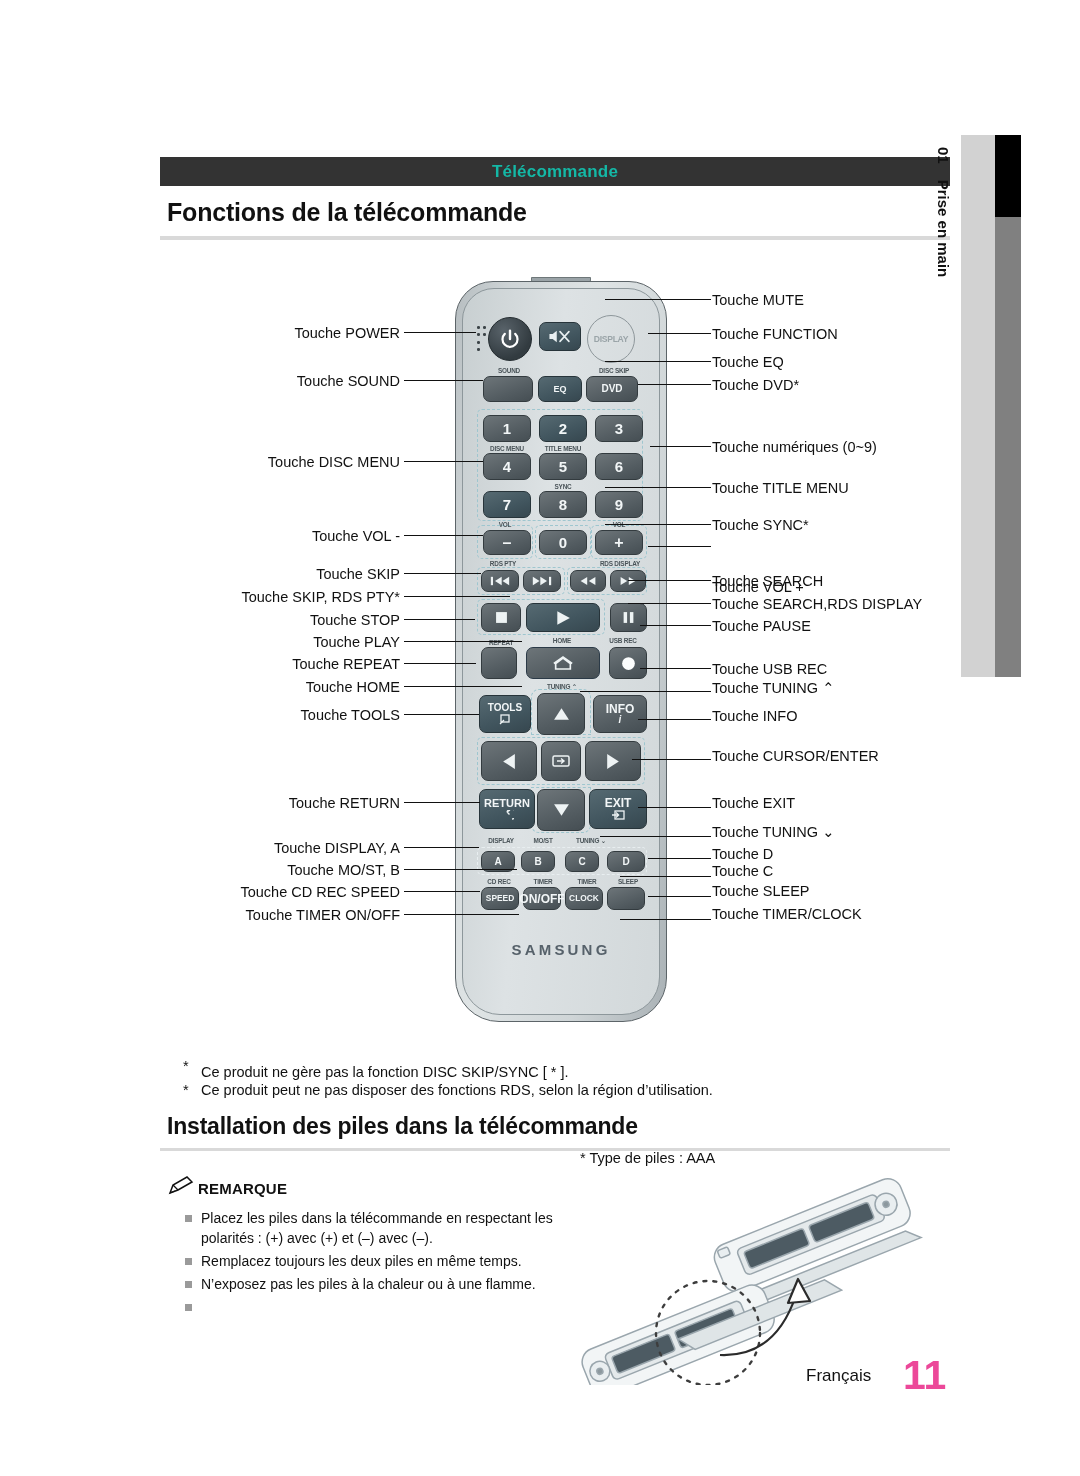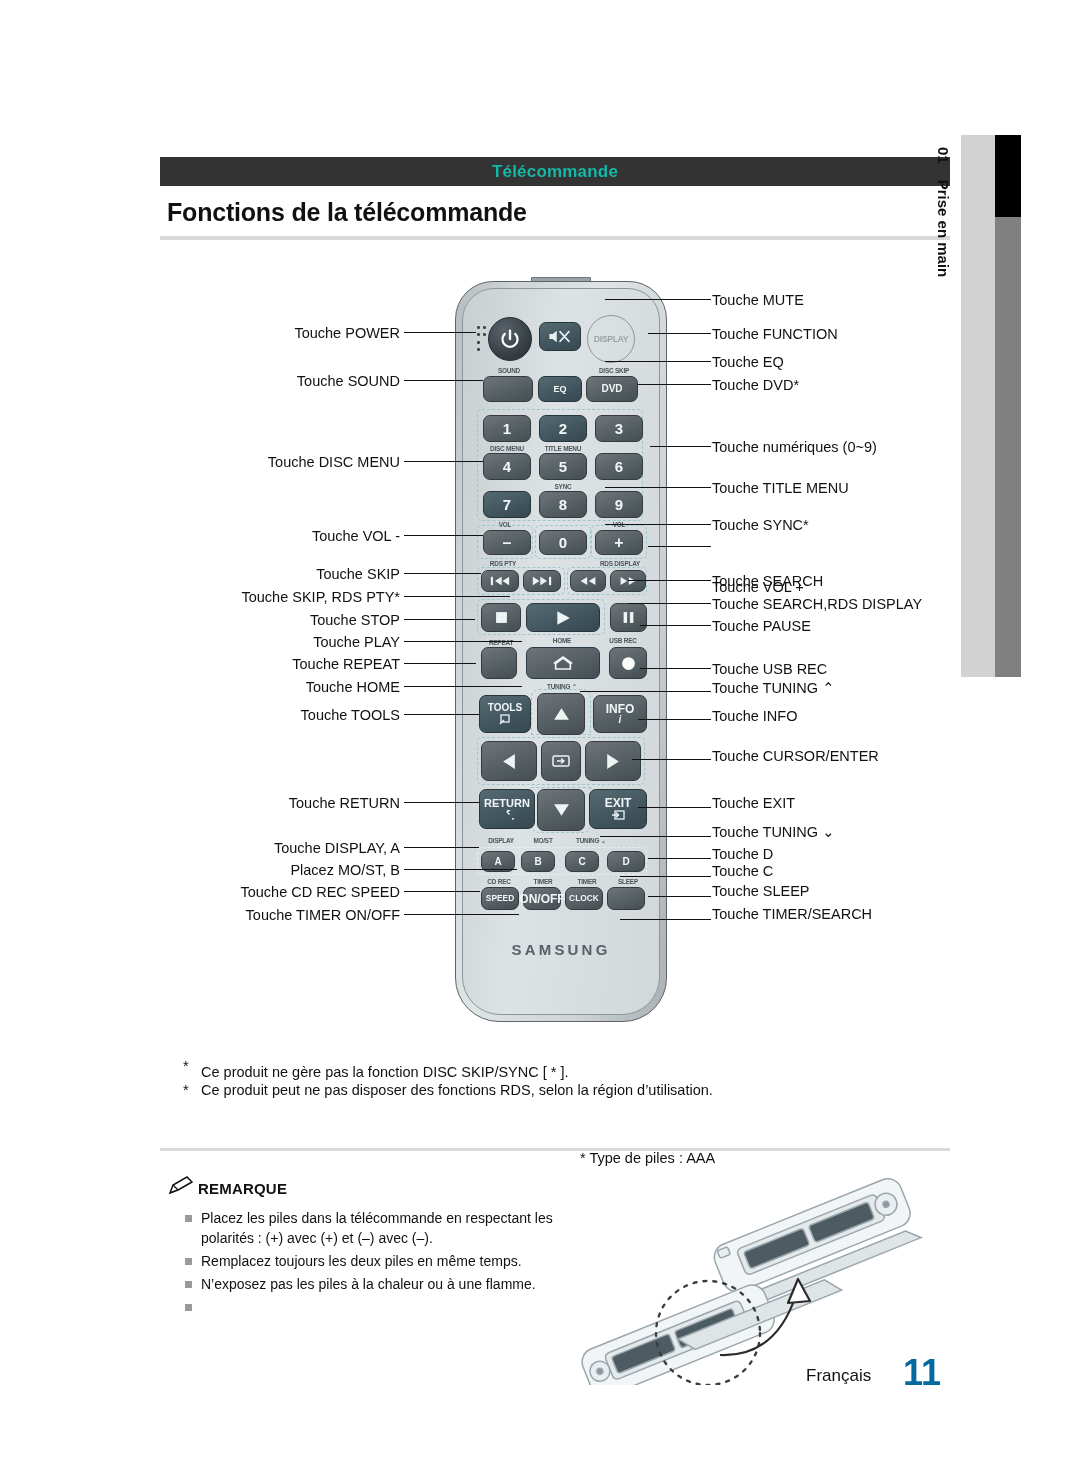--- a/index.html
+++ b/index.html
@@ -80,21 +80,21 @@
   
   .fn-note{position:absolute;font-size:14.5px;color:#111;white-space:nowrap;}
   .fn-star{position:absolute;font-size:14.5px;color:#111;}
 
   .rem-title{position:absolute;font-size:15px;font-weight:bold;color:#111;letter-spacing:.2px;}
   .rem-item{position:absolute;font-size:14px;color:#111;line-height:1.45;}
   .rem-bullet{position:absolute;width:7px;height:7px;background:#9a9a9a;}
   .pile-type{position:absolute;font-size:14.5px;color:#111;white-space:nowrap;}
 
   .footer-lang{position:absolute;font-size:17px;color:#111;}
-  .footer-num{position:absolute;font-size:36px;font-weight:bold;color:#0369a1;}
+  .footer-num{position:absolute;font-size:41px;font-weight:bold;color:#ec4899;}
 
   .batt{position:absolute;left:560px;top:1175px;width:400px;height:210px;}
 </style>
 </head>
 <body>
 
 <div class="page">
 
   <div class="hdr-bar">
     <span>Télécommande</span>
@@ -363,21 +363,21 @@
 
   <div class="lbl r" style="left:292px;top:707px;width:108px;">Touche TOOLS</div>
   <div class="leader" style="left:404px;top:714px;width:75px;"></div>
 
   <div class="lbl r" style="left:288px;top:795px;width:112px;">Touche RETURN</div>
   <div class="leader" style="left:404px;top:802px;width:76px;"></div>
 
   <div class="lbl r" style="left:264px;top:840px;width:136px;">Touche DISPLAY, A</div>
   <div class="leader" style="left:404px;top:847px;width:75px;"></div>
 
-  <div class="lbl r" style="left:282px;top:862px;width:118px;">Placez MO/ST, B</div>
+  <div class="lbl r" style="left:282px;top:862px;width:118px;">Touche MO/ST, B</div>
   <div class="leader" style="left:404px;top:869px;width:113px;"></div>
 
   <div class="lbl r" style="left:234px;top:884px;width:166px;">Touche CD REC SPEED</div>
   <div class="leader" style="left:404px;top:891px;width:76px;"></div>
 
   <div class="lbl r" style="left:244px;top:907px;width:156px;">Touche TIMER ON/OFF</div>
   <div class="leader" style="left:404px;top:914px;width:115px;"></div>
 
   <div class="leader" style="left:605px;top:299px;width:106px;"></div>
   <div class="lbl" style="left:712px;top:292px;">Touche MUTE</div>
@@ -433,27 +433,28 @@
   <div class="leader" style="left:648px;top:858px;width:63px;"></div>
   <div class="lbl" style="left:712px;top:846px;">Touche D</div>
 
   <div class="leader" style="left:620px;top:876px;width:91px;"></div>
   <div class="lbl" style="left:712px;top:863px;">Touche C</div>
 
   <div class="leader" style="left:648px;top:896px;width:63px;"></div>
   <div class="lbl" style="left:712px;top:883px;">Touche SLEEP</div>
 
   <div class="leader" style="left:620px;top:919px;width:91px;"></div>
-  <div class="lbl" style="left:712px;top:906px;">Touche TIMER/SEARCH</div>
+  <div class="lbl" style="left:712px;top:906px;">Touche TIMER/CLOCK</div>
 
   <div class="fn-star" style="left:183px;top:1058px;">*</div>
   <div class="fn-note" style="left:201px;top:1064px;text-align:center;">Ce produit ne gère pas la fonction  DISC SKIP/SYNC [ * ].</div>
   <div class="fn-star" style="left:183px;top:1082px;">*</div>
   <div class="fn-note" style="left:201px;top:1082px;">Ce produit peut ne pas disposer des fonctions RDS, selon la région d’utilisation.</div>
 
+  <div class="h2">Installation des piles dans la télécommande</div>
   <div class="h2-rule"></div>
 
   <div class="pile-type" style="left:580px;top:1150px;">* Type de piles : AAA</div>
 
   <svg style="position:absolute;left:168px;top:1176px;" width="26" height="20" viewBox="0 0 26 20">
     <path d="M2 17 L5 9 L19 1 L24 6 L10 14 z" fill="none" stroke="#111" stroke-width="1.5"></path>
     <path d="M5 9 L10 14" stroke="#111" stroke-width="1.3"></path>
     <path d="M2 17 L7 15" stroke="#111" stroke-width="1.3"></path>
   </svg>
   <div class="rem-title" style="left:198px;top:1180px;">REMARQUE</div>

